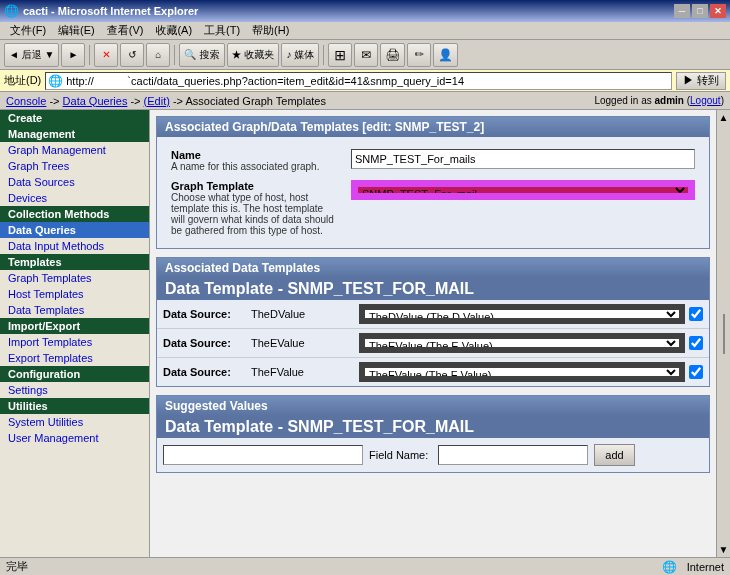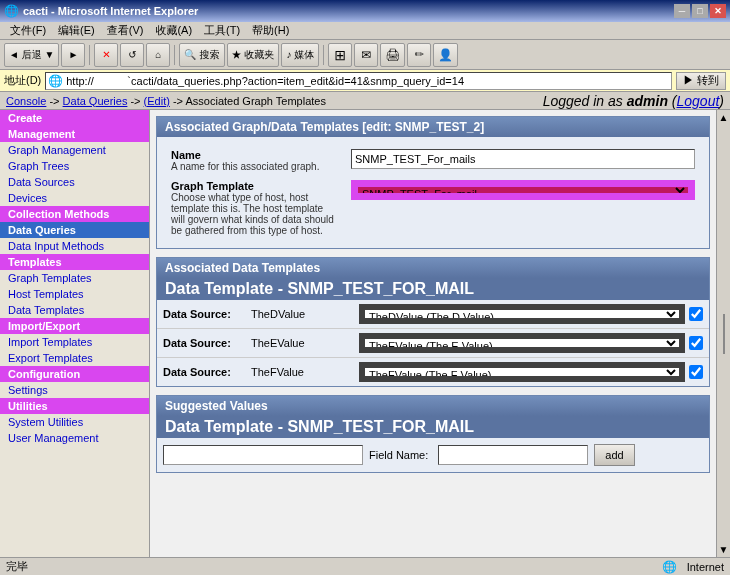--- a/index.html
+++ b/index.html
@@ -26,28 +26,28 @@
     
     .addr-bar { background: #fef9c3; border-bottom: 1px solid #999; height: 22px; display: flex; align-items: center; padding: 0 4px; gap: 4px; }
     .addr-label { font-size: 11px; color: #000; }
     .addr-input-wrap { flex: 1; display: flex; align-items: center; background: white; border: 1px inset #999; height: 18px; padding: 0 2px; }
     .addr-input { border: none; outline: none; font-size: 11px; width: 100%; }
     .addr-go { height: 18px; padding: 0 6px; font-size: 11px; background: linear-gradient(to bottom, #f0ede8, #d0ccc4); border: 1px solid #999; cursor: pointer; }
 
     
     .breadcrumb { background: #d4d0c8; border-bottom: 1px solid #999; height: 18px; display: flex; align-items: center; justify-content: space-between; padding: 0 6px; font-size: 11px; }
     .breadcrumb a { color: #0000cc; text-decoration: underline; cursor: pointer; }
-    .logged-in { font-size: 14px; font-style: italic; }
+    .logged-in { font-size: 10px; }
 
     
     .main { display: flex; height: calc(575px - 22px - 18px - 30px - 22px - 18px - 18px); }
 
     
     .sidebar { width: 150px; background: #e8e4d8; border-right: 1px solid #999; overflow-y: auto; flex-shrink: 0; }
-    .sidebar-section { background: #d946ef; color: white; font-weight: bold; padding: 2px 8px; font-size: 11px; cursor: pointer; }
+    .sidebar-section { background: #14532d; color: white; font-weight: bold; padding: 2px 8px; font-size: 11px; cursor: pointer; }
     .sidebar-item { padding: 2px 8px; font-size: 11px; color: #0000cc; cursor: pointer; text-decoration: none; display: block; }
     .sidebar-item.active { background: #316ac5; color: white; font-weight: bold; }
 
     
     .content { flex: 1; overflow-y: auto; padding: 6px; background: #f0f0f0; }
 
     
     .panel { margin-bottom: 8px; border: 1px solid #6e87b0; }
     .panel-header { background: linear-gradient(to bottom, #738fbc, #5a73a0); color: white; font-weight: bold; padding: 3px 8px; font-size: 12px; }
     .panel-body { background: #e8edf5; padding: 8px; }

